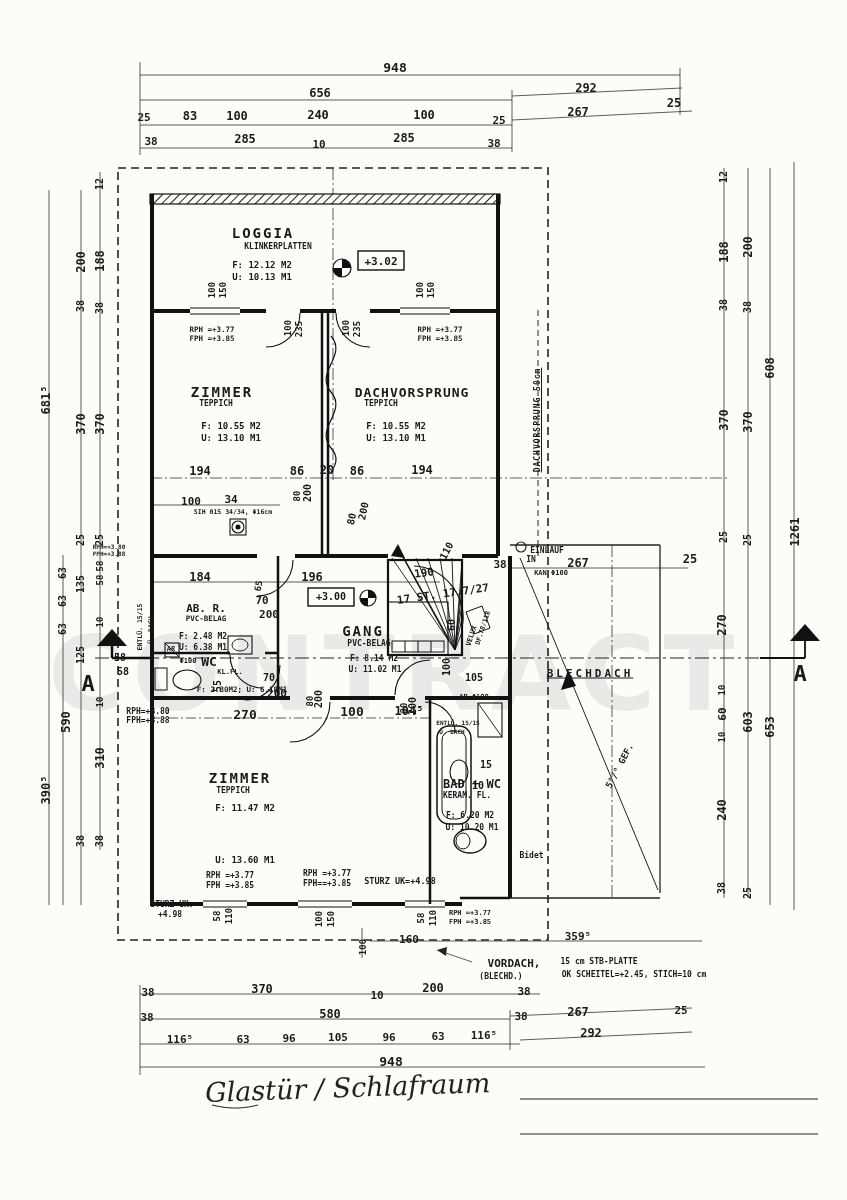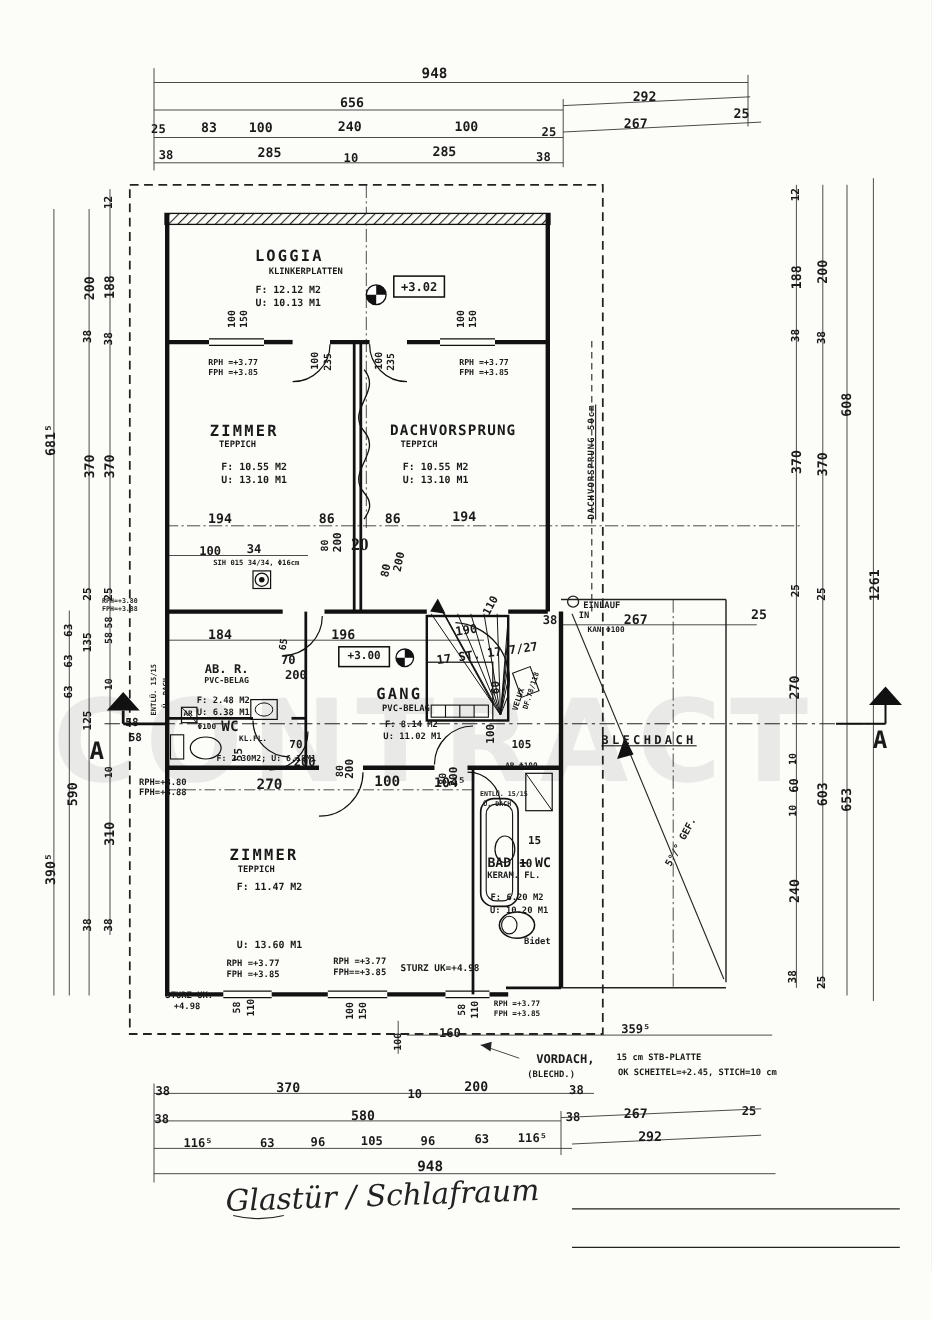--- a/index.html
+++ b/index.html
@@ -301,21 +301,21 @@
       <span class="lbl" style="left: 222px; top: 392px; font-size: 14px; letter-spacing: 2px; transform: translate(-50%, -50%) rotate(0deg);">ZIMMER</span>
       <span class="lbl" style="left: 216px; top: 404px; font-size: 8px; transform: translate(-50%, -50%) rotate(0deg);">TEPPICH</span>
       <span class="lbl" style="left: 231px; top: 426px; font-size: 9px; transform: translate(-50%, -50%) rotate(0deg);">F: 10.55 M2</span>
       <span class="lbl" style="left: 231px; top: 438px; font-size: 9px; transform: translate(-50%, -50%) rotate(0deg);">U: 13.10 M1</span>
       <span class="lbl" style="left: 412px; top: 392px; font-size: 13px; letter-spacing: 1px; transform: translate(-50%, -50%) rotate(0deg);">DACHVORSPRUNG</span>
       <span class="lbl" style="left: 381px; top: 404px; font-size: 8px; transform: translate(-50%, -50%) rotate(0deg);">TEPPICH</span>
       <span class="lbl" style="left: 396px; top: 426px; font-size: 9px; transform: translate(-50%, -50%) rotate(0deg);">F: 10.55 M2</span>
       <span class="lbl" style="left: 396px; top: 438px; font-size: 9px; transform: translate(-50%, -50%) rotate(0deg);">U: 13.10 M1</span>
       <span class="lbl" style="left: 200px; top: 471px; font-size: 12px; transform: translate(-50%, -50%) rotate(0deg);">194</span>
       <span class="lbl" style="left: 297px; top: 471px; font-size: 12px; transform: translate(-50%, -50%) rotate(0deg);">86</span>
-      <span class="lbl" style="left: 327px; top: 496px; font-size: 16px; transform: translate(-50%, -50%) rotate(0deg); font-family: Liberation Serif, serif;">20</span>
+      <span class="lbl" style="left: 327px; top: 470px; font-size: 12px; transform: translate(-50%, -50%) rotate(0deg);">20</span>
       <span class="lbl" style="left: 357px; top: 471px; font-size: 12px; transform: translate(-50%, -50%) rotate(0deg);">86</span>
       <span class="lbl" style="left: 422px; top: 470px; font-size: 12px; transform: translate(-50%, -50%) rotate(0deg);">194</span>
       <span class="lbl" style="left: 191px; top: 501px; font-size: 11px; transform: translate(-50%, -50%) rotate(0deg);">100</span>
       <span class="lbl" style="left: 231px; top: 499px; font-size: 11px; transform: translate(-50%, -50%) rotate(0deg);">34</span>
       <span class="lbl" style="left: 233px; top: 512px; font-size: 6.5px; transform: translate(-50%, -50%) rotate(0deg);">SIH 015 34/34, Φ16cm</span>
       <span class="lbl" style="left: 297px; top: 496px; font-size: 9px; transform: translate(-50%, -50%) rotate(-90deg);">80</span>
       <span class="lbl" style="left: 308px; top: 493px; font-size: 10px; transform: translate(-50%, -50%) rotate(-90deg);">200</span>
       <span class="lbl" style="left: 352px; top: 519px; font-size: 10px; transform: translate(-50%, -50%) rotate(-78deg);">80</span>
       <span class="lbl" style="left: 364px; top: 511px; font-size: 10px; transform: translate(-50%, -50%) rotate(-78deg);">200</span>
       <span class="lbl" style="left: 200px; top: 577px; font-size: 12px; transform: translate(-50%, -50%) rotate(0deg);">184</span>
@@ -374,21 +374,21 @@
       <span class="lbl" style="left: 245px; top: 808px; font-size: 9px; transform: translate(-50%, -50%) rotate(0deg);">F: 11.47 M2</span>
       <span class="lbl" style="left: 245px; top: 820px; font-size: 9px; transform: translate(-50%, -50%) rotate(0deg); margin-top: 40px;">U: 13.60 M1</span>
       <span class="lbl" style="left: 230px; top: 876px; font-size: 8px; transform: translate(-50%, -50%) rotate(0deg);">RPH =+3.77</span>
       <span class="lbl" style="left: 230px; top: 886px; font-size: 8px; transform: translate(-50%, -50%) rotate(0deg);">FPH =+3.85</span>
       <span class="lbl" style="left: 327px; top: 874px; font-size: 8px; transform: translate(-50%, -50%) rotate(0deg);">RPH =+3.77</span>
       <span class="lbl" style="left: 327px; top: 884px; font-size: 8px; transform: translate(-50%, -50%) rotate(0deg);">FPH==+3.85</span>
       <span class="lbl" style="left: 472px; top: 784px; font-size: 12px; transform: translate(-50%, -50%) rotate(0deg);">BAD + WC</span>
       <span class="lbl" style="left: 467px; top: 796px; font-size: 8px; transform: translate(-50%, -50%) rotate(0deg);">KERAM. FL.</span>
       <span class="lbl" style="left: 470px; top: 816px; font-size: 8px; transform: translate(-50%, -50%) rotate(0deg);">F: 6.20 M2</span>
       <span class="lbl" style="left: 472px; top: 828px; font-size: 8px; transform: translate(-50%, -50%) rotate(0deg);">U: 10.20 M1</span>
-      <span class="lbl" style="left: 465px; top: 856px; font-size: 8px; transform: translate(-50%, -50%) rotate(0deg); padding-left: 47px;">Bidet</span>
+      <span class="lbl" style="left: 508px; top: 856px; font-size: 8px; transform: translate(-50%, -50%) rotate(0deg); padding-left: 47px;">Bidet</span>
       <span class="lbl" style="left: 458px; top: 723px; font-size: 6px; transform: translate(-50%, -50%) rotate(0deg);">ENTLÜ. 15/15</span>
       <span class="lbl" style="left: 452px; top: 732px; font-size: 6px; transform: translate(-50%, -50%) rotate(0deg);">Ü. DACH</span>
       <span class="lbl" style="left: 486px; top: 765px; font-size: 10px; transform: translate(-50%, -50%) rotate(0deg);">15</span>
       <span class="lbl" style="left: 478px; top: 786px; font-size: 10px; transform: translate(-50%, -50%) rotate(0deg);">10</span>
       <span class="lbl" style="left: 400px; top: 881px; font-size: 8.5px; transform: translate(-50%, -50%) rotate(0deg);">STURZ UK=+4.98</span>
       <span class="lbl" style="left: 172px; top: 905px; font-size: 8px; transform: translate(-50%, -50%) rotate(0deg);">STURZ UK:</span>
       <span class="lbl" style="left: 170px; top: 915px; font-size: 8px; transform: translate(-50%, -50%) rotate(0deg);">+4.98</span>
       <span class="lbl" style="left: 217px; top: 916px; font-size: 9px; transform: translate(-50%, -50%) rotate(-90deg);">58</span>
       <span class="lbl" style="left: 229px; top: 916px; font-size: 9px; transform: translate(-50%, -50%) rotate(-90deg);">110</span>
       <span class="lbl" style="left: 319px; top: 919px; font-size: 9px; transform: translate(-50%, -50%) rotate(-90deg);">100</span>

